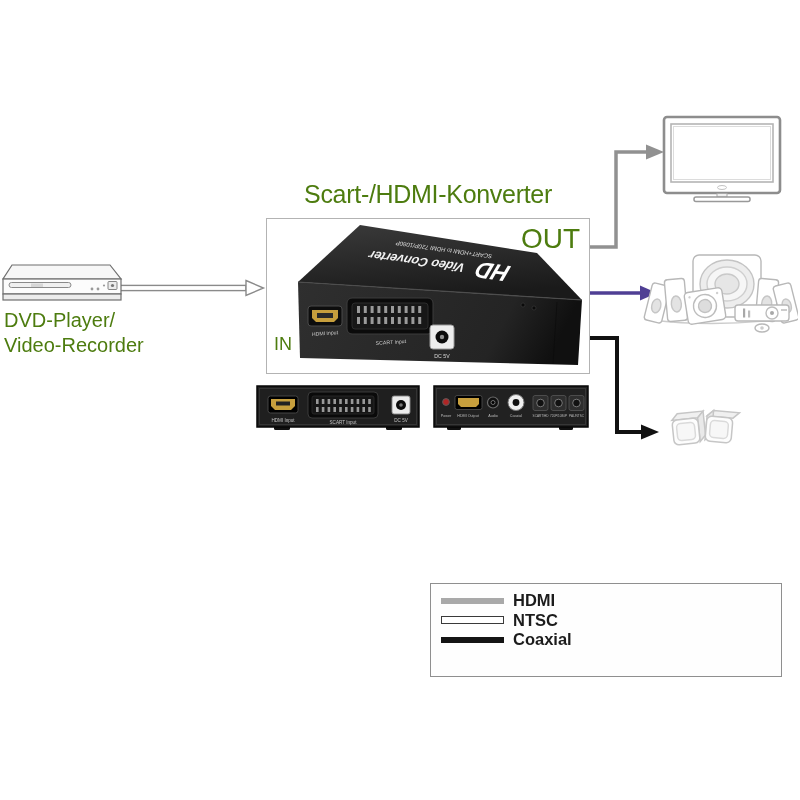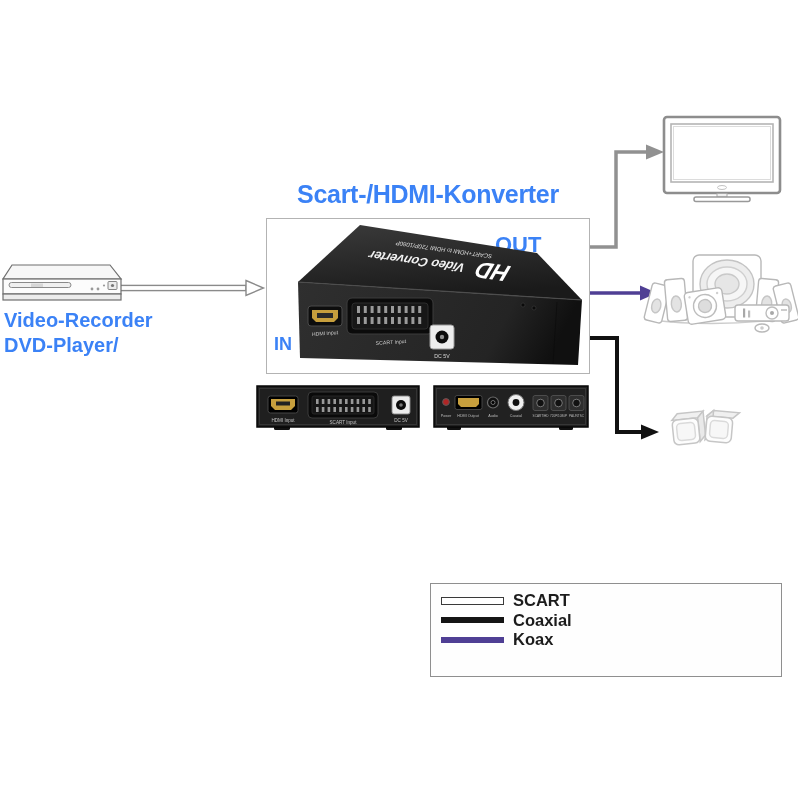--- a/index.html
+++ b/index.html
@@ -1,22 +1,22 @@
 <!DOCTYPE html>
 <html><head>
 <meta charset="utf-8">
 <style>
   * { margin:0; padding:0; box-sizing:border-box; }
   html,body { width:800px; height:800px; background:#ffffff; font-family:"Liberation Sans", sans-serif; }
   #canvas { position:relative; width:800px; height:800px; background:#fff; overflow:hidden; }
   .abs { position:absolute; }
-  .txt { color:#3b82f6; font-weight:700; }
+  .txt { color:#4d7c0f; font-weight:400; }
   #title { left:266px; top:180px; width:324px; text-align:center; font-size:25px; letter-spacing:-0.3px; }
   #frame { left:266px; top:218px; width:324px; height:156px; background:#ffffff; border:1.5px solid #b3b3b3; }
-  #out-label { left:495px; top:232px; width:85px; font-size:22px; }
+  #out-label { left:495px; top:223px; width:85px; text-align:right; font-size:28px; }
   #in-label  { left:274px; top:334px; font-size:18px; }
   #source-label { left:4px; top:308px; font-size:20px; line-height:25px; }
   #legend { left:430px; top:583px; width:352px; height:94px; border:1px solid #8f8f8f; background:#fefefe; padding-top:7px; }
   .legend-row { display:flex; align-items:center; height:19.5px; padding-left:10px; }
   .swatch { width:63px; height:6px; background:#888; flex:0 0 auto; }
   .legend-label { margin-left:9px; font-size:16.5px; font-weight:600; color:#1c1c1c; }
   svg { display:block; }
   svg text { font-family:"Liberation Sans", sans-serif; }
   #overlay { left:0; top:0; pointer-events:none; }
 </style>
@@ -39,22 +39,22 @@
     <polygon points="640,285.5 657,293 640,300.5" fill="#4f3f94"></polygon>
 
     <polyline points="590,338 617,338 617,432 643,432" fill="none" stroke-width="4" stroke="#111111"></polyline>
     <polygon points="641,424.5 659,432 641,439.5" fill="#111111"></polygon>
   </svg>
 
   <div id="title" class="abs txt">Scart-/HDMI-Konverter</div>
   <div id="out-label" class="abs txt">OUT</div>
   <div id="in-label" class="abs txt">IN</div>
   <div id="source-label" class="abs txt">
+    <div>DVD-Player/</div>
     <div>Video-Recorder</div>
-    <div>DVD-Player/</div>
   </div>
 
   <svg class="abs" style="left:0;top:260px;" width="126" height="46" viewBox="0 0 126 46">
     <polygon points="12,5 110,5 121,19 3,19" fill="#f7f7f7" stroke="#6f6f6f" stroke-width="1.2"></polygon>
     <rect x="3" y="19" width="118" height="15" fill="#fcfcfc" stroke="#6f6f6f" stroke-width="1.2"></rect>
     <rect x="9" y="22.5" width="62" height="5" rx="2.5" fill="#f0f0f0" stroke="#8a8a8a" stroke-width="1"></rect>
     <rect x="31" y="23.5" width="12" height="3.5" fill="#d6d6d6"></rect>
     <circle cx="92" cy="29" r="1.4" fill="#9a9a9a"></circle>
     <circle cx="98" cy="29" r="1.4" fill="#9a9a9a"></circle>
     <circle cx="104" cy="25.5" r="1.1" fill="#9a9a9a"></circle>
@@ -281,26 +281,26 @@
     <text x="125.5" y="33" font-size="3.1" fill="#b9b9b9" text-anchor="middle">720P/1080P</text>
     <g>
       <rect x="136" y="11.5" width="15" height="15" rx="2" fill="#2e2e2e" stroke="#555" stroke-width="0.8"></rect>
       <circle cx="143.5" cy="19" r="3.8" fill="#111" stroke="#808080" stroke-width="0.9"></circle>
     </g>
     <text x="143.5" y="33" font-size="3.1" fill="#b9b9b9" text-anchor="middle">PAL/NTSC</text>
   </svg>
 
   <div id="legend" class="abs">
     <div class="legend-row">
+      <span class="swatch" style="background:#a9a9a9"></span>
+      <span class="legend-label">HDMI</span>
+    </div>
+    <div class="legend-row">
       <span class="swatch" style="background:#ffffff;border:1.5px solid #3a3a3a;height:8px"></span>
-      <span class="legend-label">SCART</span>
+      <span class="legend-label">NTSC</span>
     </div>
     <div class="legend-row">
       <span class="swatch" style="background:#141414"></span>
       <span class="legend-label">Coaxial</span>
     </div>
-    <div class="legend-row">
-      <span class="swatch" style="background:#4f3f94"></span>
-      <span class="legend-label">Koax</span>
-    </div>
   </div>
 
 </div>
 
 </body></html>

